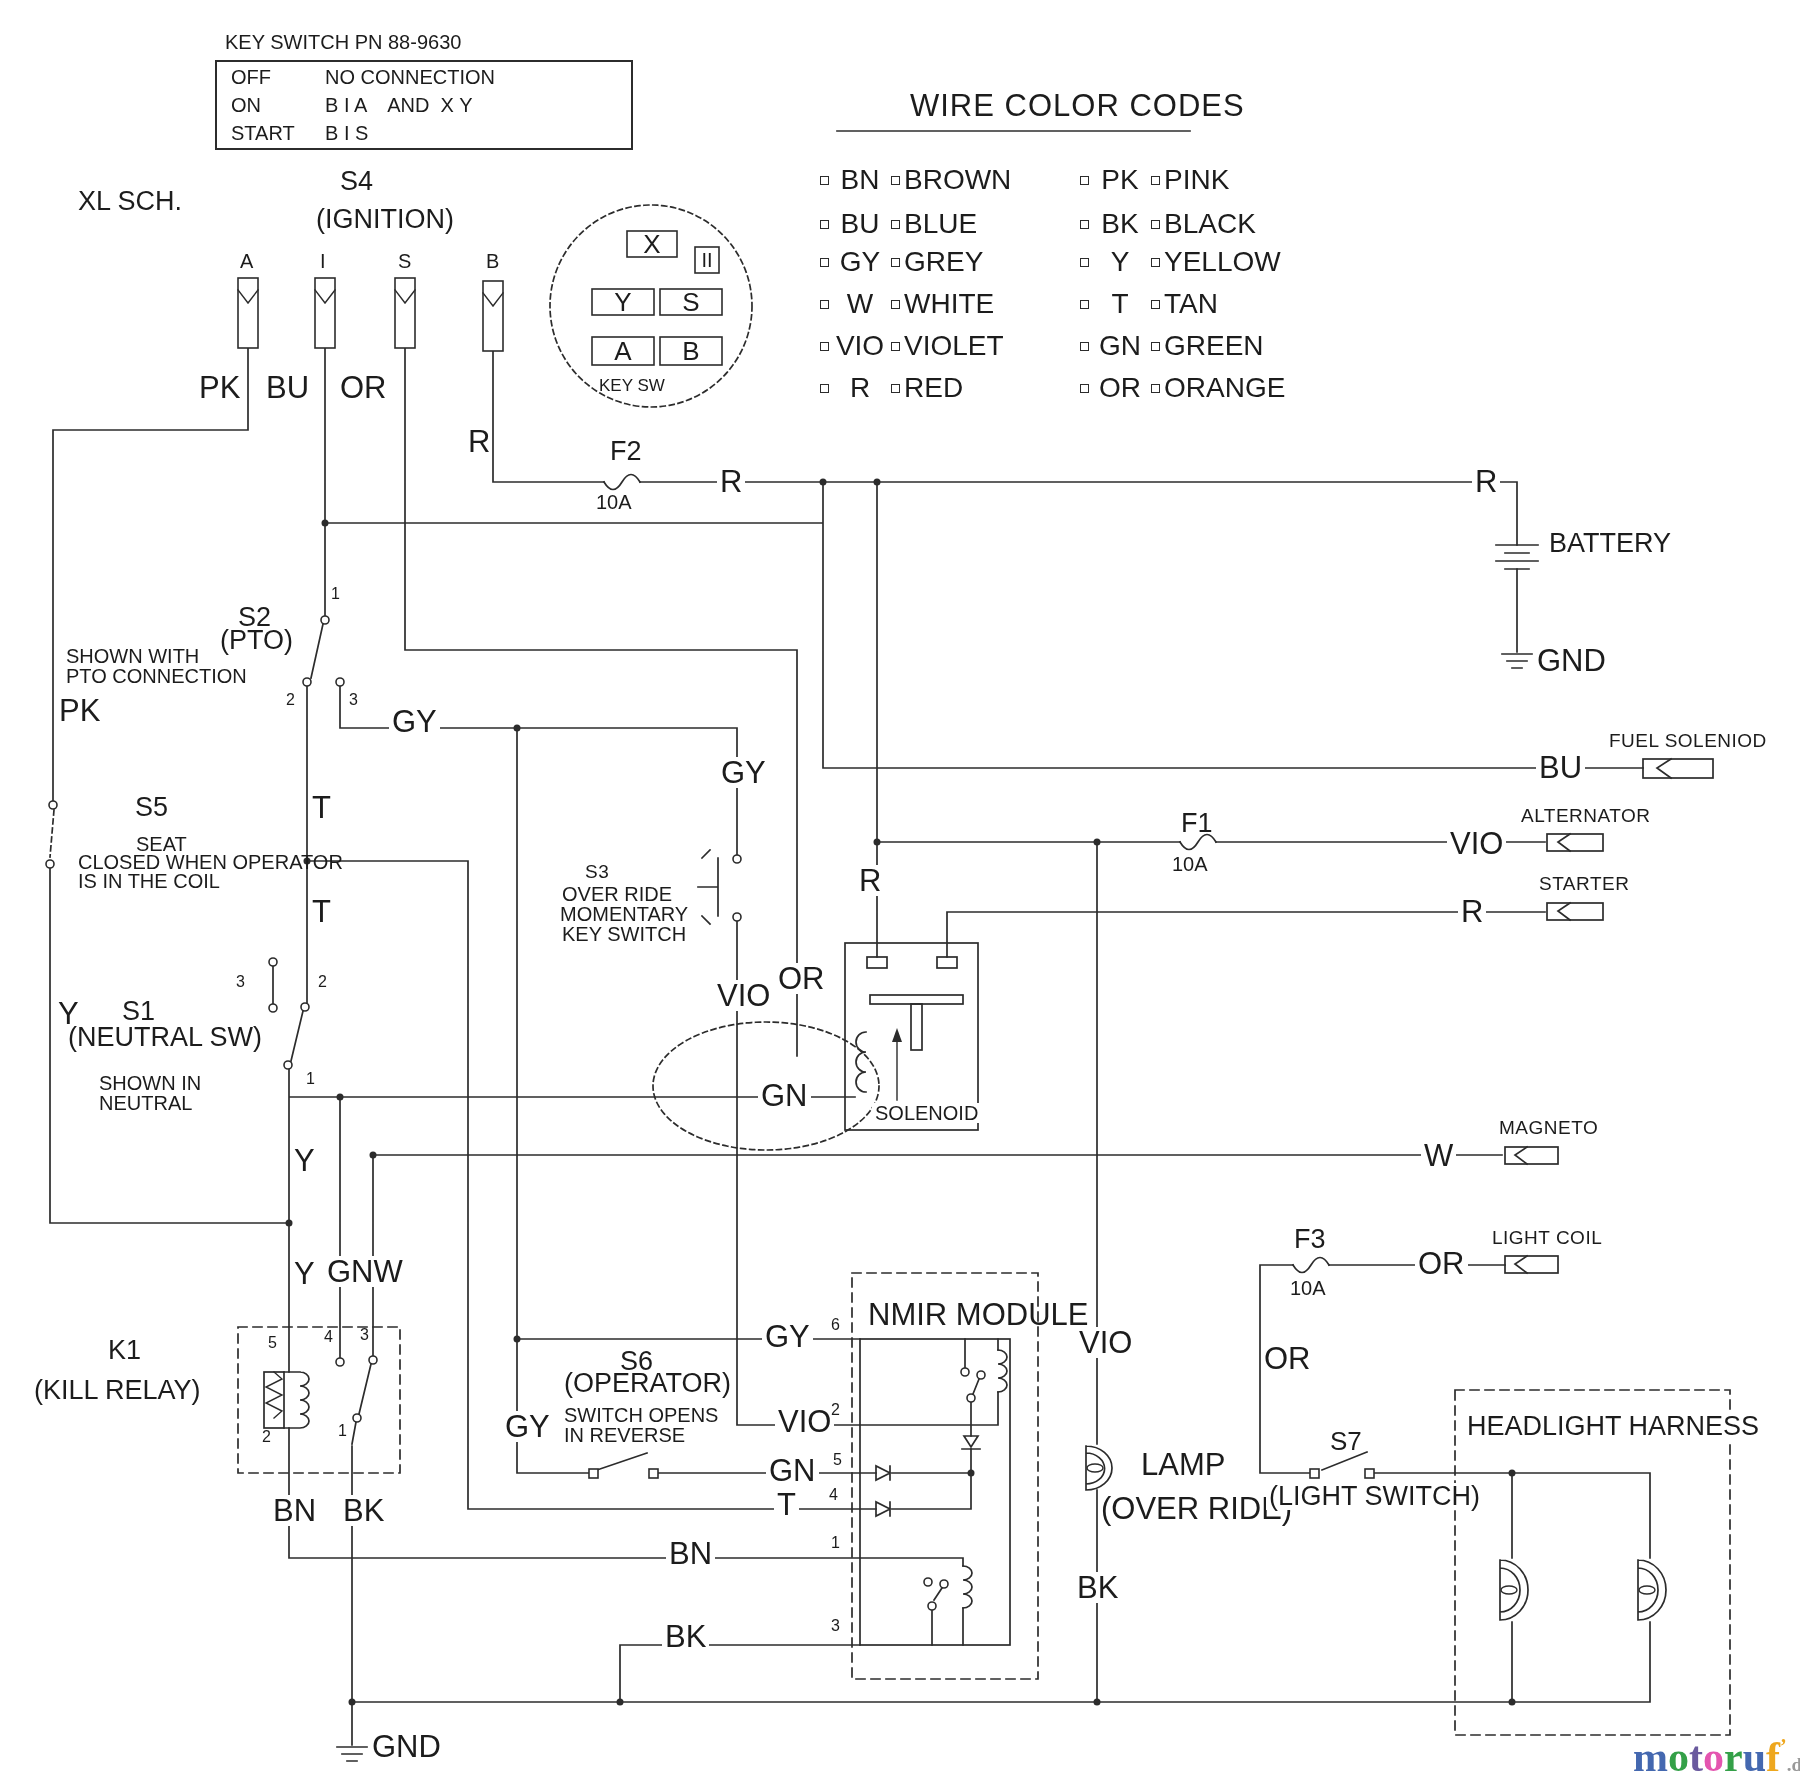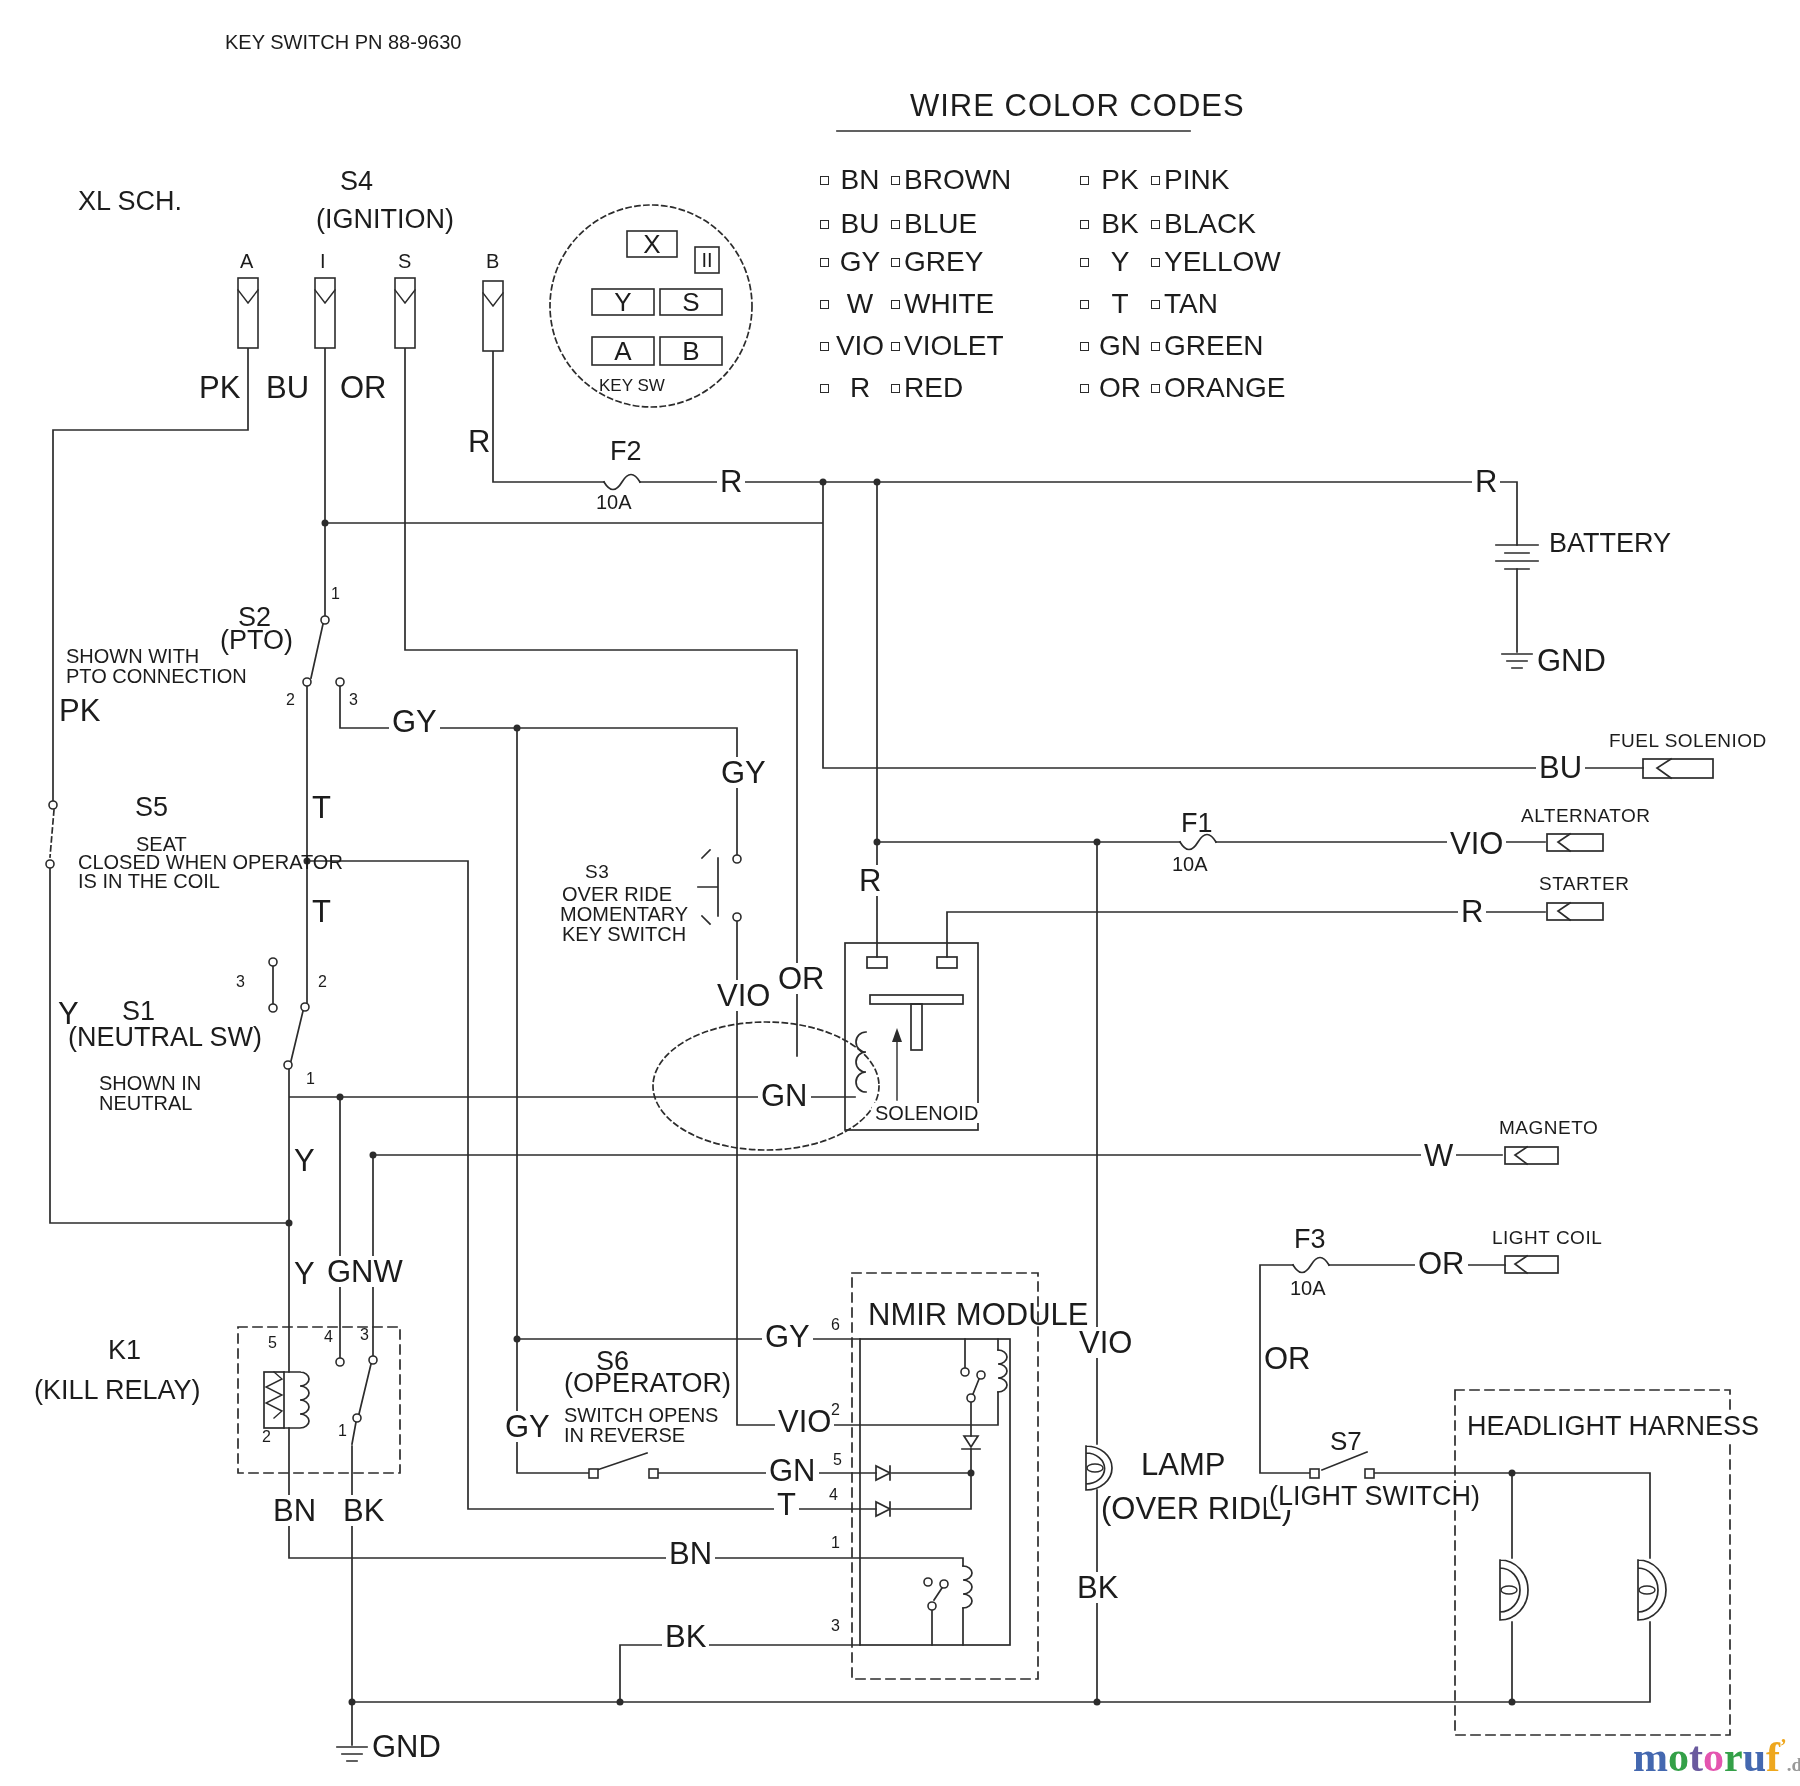--- a/index.html
+++ b/index.html
@@ -217,20 +217,34 @@
         <circle class="dot" cx="971" cy="1473" r="3.5"></circle>
     <circle class="dot" cx="352" cy="1702" r="3.5"></circle>
         <circle class="dot" cx="620" cy="1702" r="3.5"></circle>
     <circle class="dot" cx="1097" cy="1702" r="3.5"></circle>
         <circle class="dot" cx="1512" cy="1473" r="3.5"></circle>
     <circle class="dot" cx="1512" cy="1702" r="3.5"></circle>
   </g>
 </svg>
 
 <div class="lbl s20" style="left:225px;top:32px">KEY SWITCH PN 88-9630</div>
+<div class="kbox">
+  <div class="krow">
+        <span class="mode">OFF</span>
+        <span class="contacts">NO CONNECTION</span>
+      </div>
+  <div class="krow">
+        <span class="mode">ON</span>
+        <span class="contacts">B I A    AND  X Y</span>
+      </div>
+  <div class="krow">
+        <span class="mode">START</span>
+        <span class="contacts">B I S</span>
+      </div>
+</div>
 <div class="lbl s27" style="left:78px;top:188px">XL SCH.</div>
 
 <div class="lbl s27" style="left:340px;top:168px">S4</div>
 <div class="lbl s27" style="left:316px;top:206px">(IGNITION)</div>
 <div class="lbl s20" style="left:240px;top:251px">A</div>
 <div class="lbl s20" style="left:320px;top:251px">I</div>
 <div class="lbl s20" style="left:398px;top:251px">S</div>
 <div class="lbl s20" style="left:486px;top:251px">B</div>
 <div class="pad" style="left:627px;top:231px;width:50px;height:26px">X</div>
 <div class="pad" style="left:695px;top:247px;width:24px;height:26px;font-size:20px">II</div>
@@ -386,21 +400,21 @@
 <div class="lbl s27" style="left:108px;top:1337px">K1</div>
 <div class="lbl s27" style="left:34px;top:1377px">(KILL RELAY)</div>
 <div class="lbl s16" style="left:268px;top:1335px">5</div>
 <div class="lbl s16" style="left:324px;top:1329px">4</div>
 <div class="lbl s16" style="left:360px;top:1327px">3</div>
 <div class="lbl s16" style="left:338px;top:1423px">1</div>
 <div class="lbl s16" style="left:262px;top:1429px">2</div>
 <div class="lbl s28 bg" style="left:270px;top:1495px">BN</div>
 <div class="lbl s28 bg" style="left:340px;top:1495px">BK</div>
 
-<div class="lbl s27" style="left:596px;top:1348px">S6</div>
+<div class="lbl s27" style="left:620px;top:1348px">S6</div>
 <div class="lbl s27" style="left:564px;top:1370px">(OPERATOR)</div>
 <div class="lbl s20" style="left:564px;top:1405px">SWITCH OPENS</div>
 <div class="lbl s20" style="left:564px;top:1425px">IN REVERSE</div>
 <div class="lbl s28 bg" style="left:502px;top:1411px">GY</div>
 
 <div class="lbl s28" style="left:868px;top:1299px">NMIR MODULE</div>
 <div class="lbl s28 bg" style="left:762px;top:1321px">GY</div>
 <div class="lbl s16" style="left:831px;top:1317px">6</div>
 <div class="lbl s28 bg" style="left:775px;top:1406px">VIO</div>
 <div class="lbl s16" style="left:831px;top:1402px">2</div>

